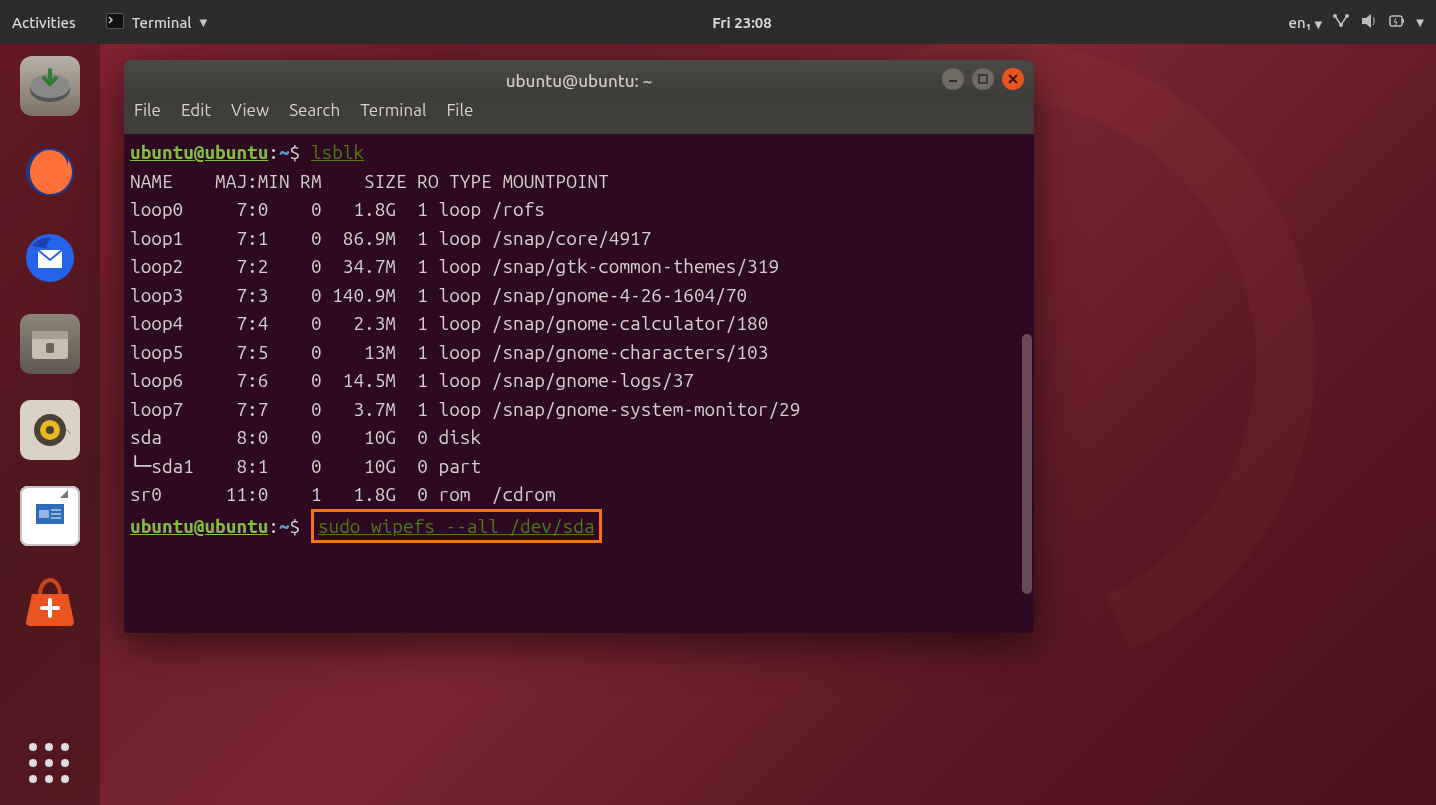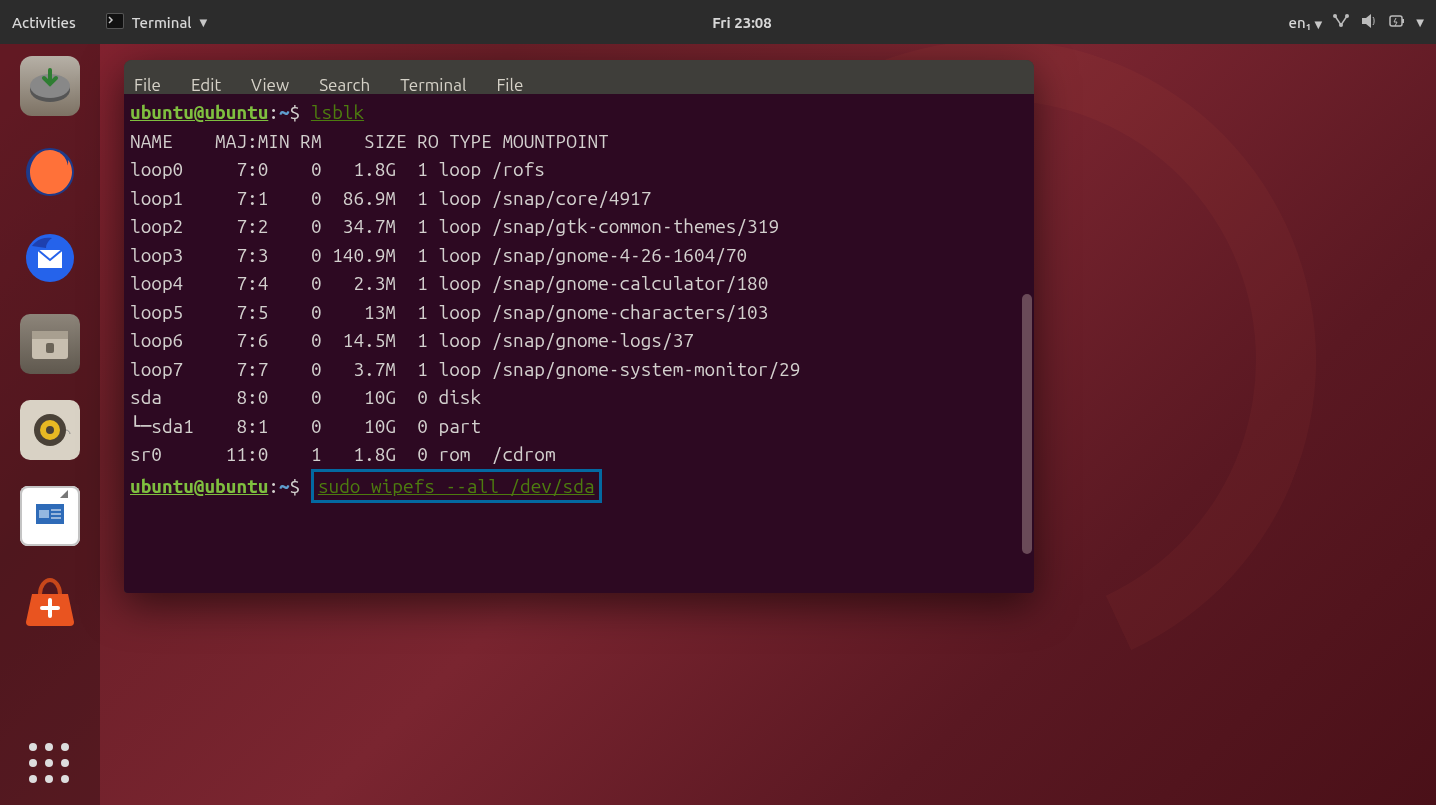--- a/index.html
+++ b/index.html
@@ -89,23 +89,23 @@
   }
   .win-controls{position:absolute; right:10px; top:8px; display:flex; gap:8px;}
   .win-btn{width:22px;height:22px;border-radius:50%;display:flex;align-items:center;justify-content:center;font-size:12px;color:#2b2b2b;}
   .win-min{background:#6f6b64;}
   .win-max{background:#6f6b64;}
   .win-close{background:#e95420;}
 
   .menubar{
     height:34px;
     background:#3f3e3a;
-    display:flex;align-items:flex-end;
+    display:flex;align-items:flex-start;
     padding:0 10px;
-    gap:30px;
+    gap:20px;
     color:#d6d2c8;
     font-size:17px;
   }
   .menubar span{cursor:default;}
 
   .term-body{
     background:#2d0922;
     color:#d3d0ce;
     font-family:"Ubuntu Mono","DejaVu Sans Mono",monospace;
     font-size:19px;
@@ -117,21 +117,21 @@
   .scrollbar{
     position:absolute;right:2px;top:200px;width:10px;height:260px;
     background:#6a4a58;border-radius:5px;
   }
   .prompt-user{color:#7fbf3f;font-weight:bold;text-decoration:underline;}
   .prompt-colon{color:#d3d0ce;}
   .prompt-path{color:#5f9ecf;font-weight:bold;}
   .prompt-dollar{color:#d3d0ce;}
   .cmd{color:#4d7c0f;text-decoration:underline;}
   .highlight-box{
-    border:3px solid #0369a1;
+    border:3px solid #f97316;
     padding:0 4px;
     display:inline-block;
   }
 </style>
 </head>
 <body>
 
 <div class="topbar">
   <div class="left">
     <span>Activities</span>
@@ -248,20 +248,40 @@
       <span></span>
       <span></span>
       <span></span>
       <span></span>
       <span></span>
       <span></span>
   </div>
 </div>
 
 <div class="terminal-window">
+  <div class="titlebar">
+    <span>ubuntu@ubuntu: ~</span>
+    <div class="win-controls">
+      <div class="win-btn win-min">
+        <svg width="10" height="10" viewBox="0 0 10 10">
+            <path d="M1 7h8" stroke="#2b2b2b" stroke-width="2"></path>
+          </svg>
+      </div>
+      <div class="win-btn win-max">
+        <svg width="10" height="10" viewBox="0 0 10 10">
+            <rect x="1" y="1" width="8" height="8" fill="none" stroke="#2b2b2b" stroke-width="1.5"></rect>
+          </svg>
+      </div>
+      <div class="win-btn win-close">
+        <svg width="10" height="10" viewBox="0 0 10 10">
+            <path d="M1 1l8 8M9 1l-8 8" stroke="#3a1604" stroke-width="2"></path>
+          </svg>
+      </div>
+    </div>
+  </div>
   <div class="menubar">
     <span>File</span>
     <span>Edit</span>
     <span>View</span>
     <span>Search</span>
     <span>Terminal</span>
     <span>File</span>
   </div>
   <div class="term-body"><span class="prompt-user">ubuntu@ubuntu</span><span class="prompt-colon">:</span><span class="prompt-path">~</span><span class="prompt-dollar">$</span> <span class="cmd">lsblk</span>
 <span>NAME    MAJ:MIN RM    SIZE RO TYPE MOUNTPOINT</span>

